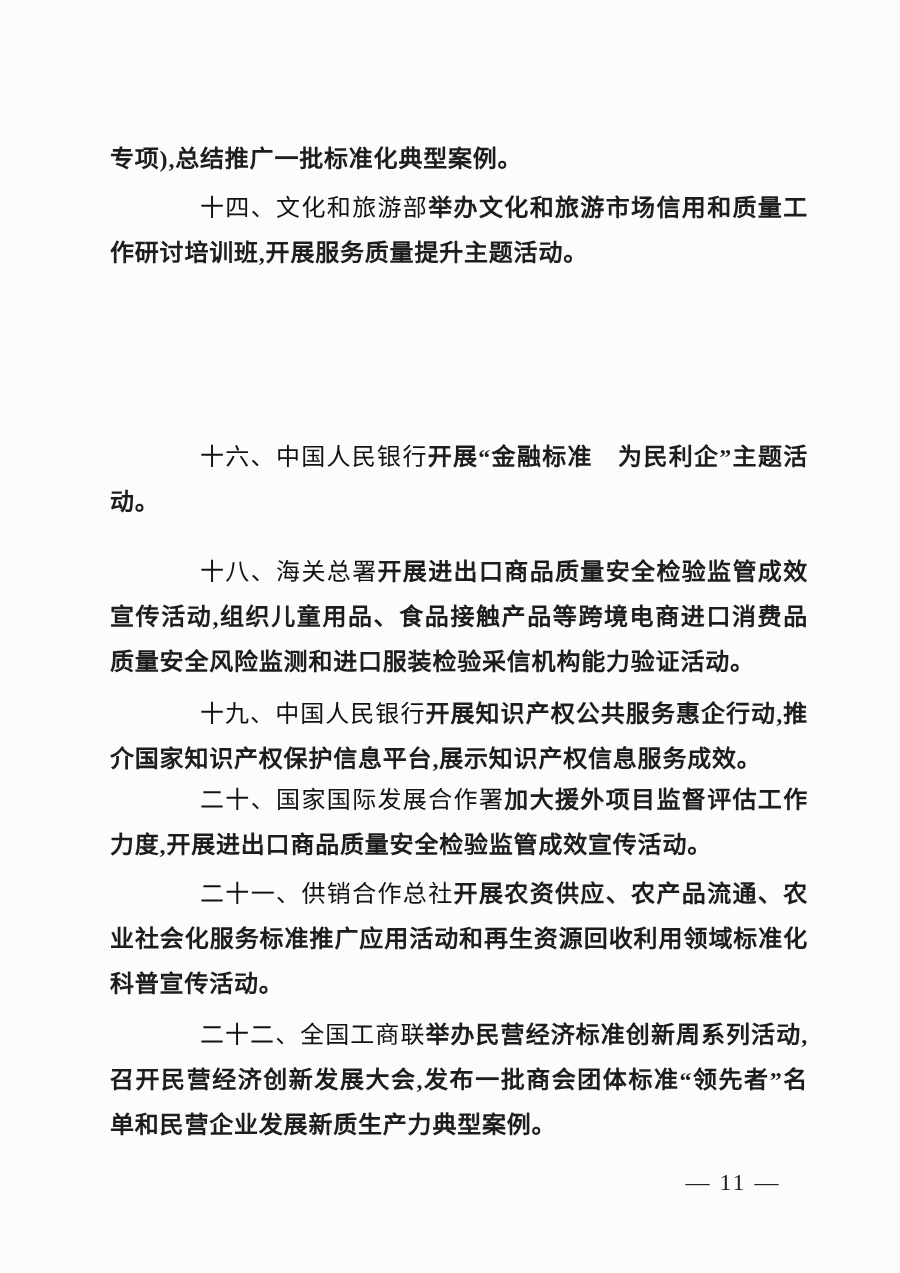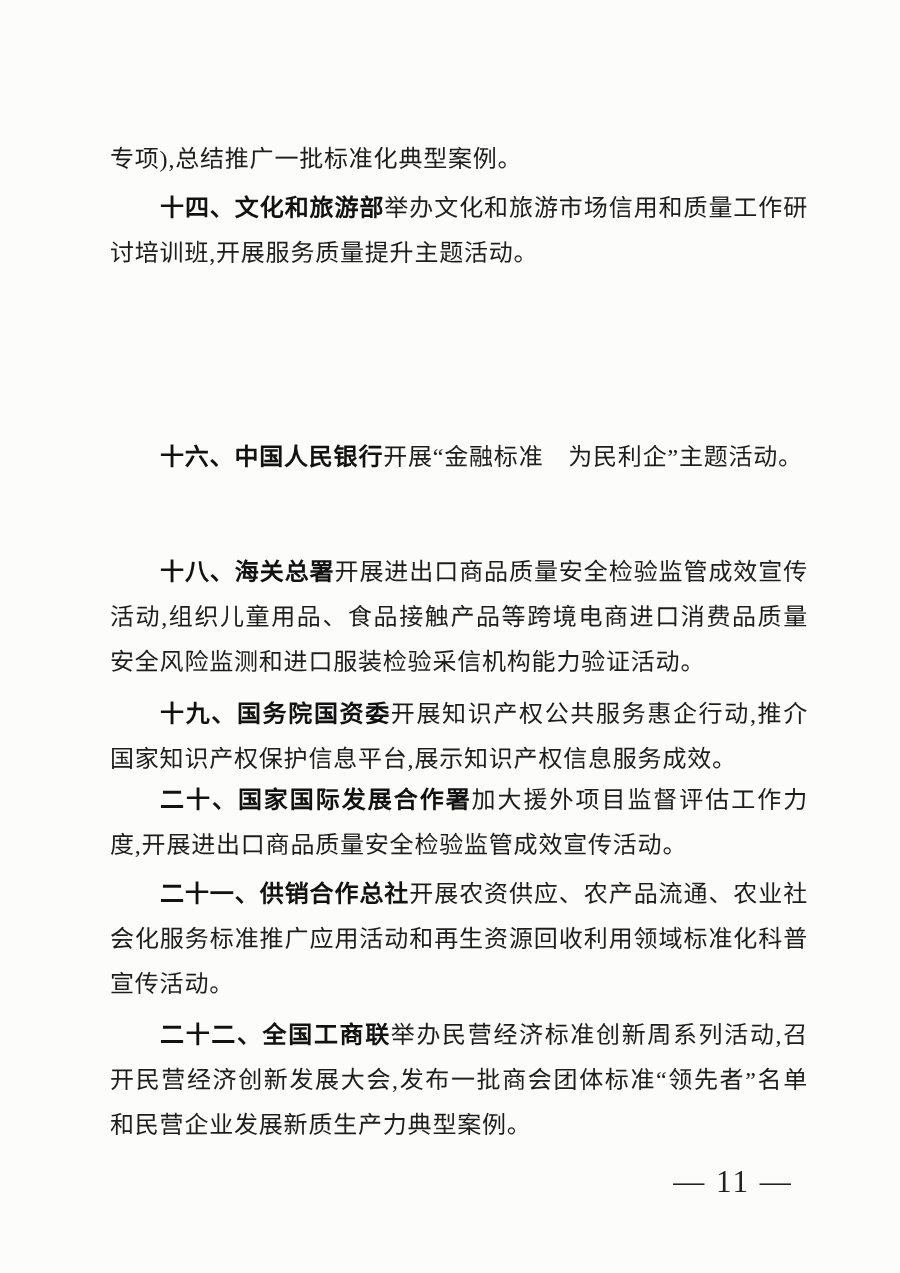--- a/index.html
+++ b/index.html
@@ -32,59 +32,60 @@
     line-height: 45px;
     letter-spacing: 0.8px;
     text-align: justify;
     color: #1d1d1d;
   }
   .para.indent {
     text-indent: 50px;
   }
   .seg {
     font-family: "Liberation Serif", "DejaVu Serif", serif;
-    font-weight: 400;
+    font-weight: 700;
   }
   .seg-bold {
     font-family: "Liberation Sans", "DejaVu Sans", sans-serif;
-    font-weight: 700;
+    font-weight: 400;
     color: #121212;
+    margin-left: 40px;
   }
   
   .p0 { top: 137px; }
   .p1 { top: 185px; }
   .p2 { top: 279px; }
   .p3 { top: 434px; }
   .p4 { top: 459px; }
   .p5 { top: 549px; }
   .p6 { top: 691px; }
   .p7 { top: 777px; }
   .p8 { top: 871px; }
   .p9 { top: 1012px; }
   .footer {
     position: absolute;
     top: 1168px;
     left: 658px;
     width: 150px;
-    font-size: 31px;
+    font-size: 24px;
     line-height: 28px;
     text-align: center;
     letter-spacing: 2px;
     color: #222;
     font-family: "Liberation Serif", "DejaVu Serif", serif;
   }
 </style>
 </head>
 <body>
 
 <div class="page">
   <div class="doc-body">
       <div class="para p0"><span class="seg">专项),总结推广一批标准化典型案例。</span></div>
       <div class="para p1 indent"><span class="seg-bold">十四、文化和旅游部</span><span class="seg">举办文化和旅游市场信用和质量工作研讨培训班,开展服务质量提升主题活动。</span></div>
       <div class="para p3 indent"><span class="seg-bold">十六、中国人民银行</span><span class="seg">开展“金融标准　为民利企”主题活动。</span></div>
       <div class="para p5 indent"><span class="seg-bold">十八、海关总署</span><span class="seg">开展进出口商品质量安全检验监管成效宣传活动,组织儿童用品、食品接触产品等跨境电商进口消费品质量安全风险监测和进口服装检验采信机构能力验证活动。</span></div>
-      <div class="para p6 indent"><span class="seg-bold">十九、国务院国资委</span><span class="seg">开展知识产权公共服务惠企行动,推介国家知识产权保护信息平台,展示知识产权信息服务成效。</span></div>
+      <div class="para p6 indent"><span class="seg-bold">十九、中国人民银行</span><span class="seg">开展知识产权公共服务惠企行动,推介国家知识产权保护信息平台,展示知识产权信息服务成效。</span></div>
       <div class="para p7 indent"><span class="seg-bold">二十、国家国际发展合作署</span><span class="seg">加大援外项目监督评估工作力度,开展进出口商品质量安全检验监管成效宣传活动。</span></div>
       <div class="para p8 indent"><span class="seg-bold">二十一、供销合作总社</span><span class="seg">开展农资供应、农产品流通、农业社会化服务标准推广应用活动和再生资源回收利用领域标准化科普宣传活动。</span></div>
       <div class="para p9 indent"><span class="seg-bold">二十二、全国工商联</span><span class="seg">举办民营经济标准创新周系列活动,召开民营经济创新发展大会,发布一批商会团体标准“领先者”名单和民营企业发展新质生产力典型案例。</span></div>
     </div>
   <div class="footer">— 11 —</div>
 </div>
 
 </body></html>

